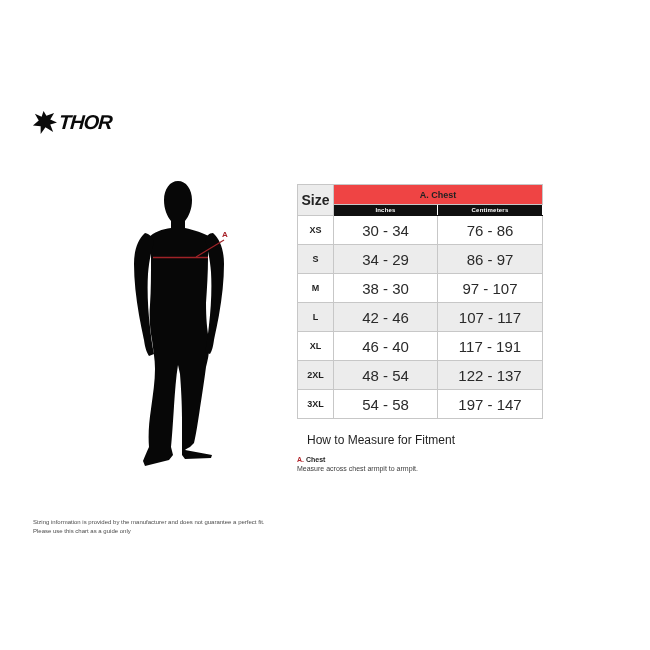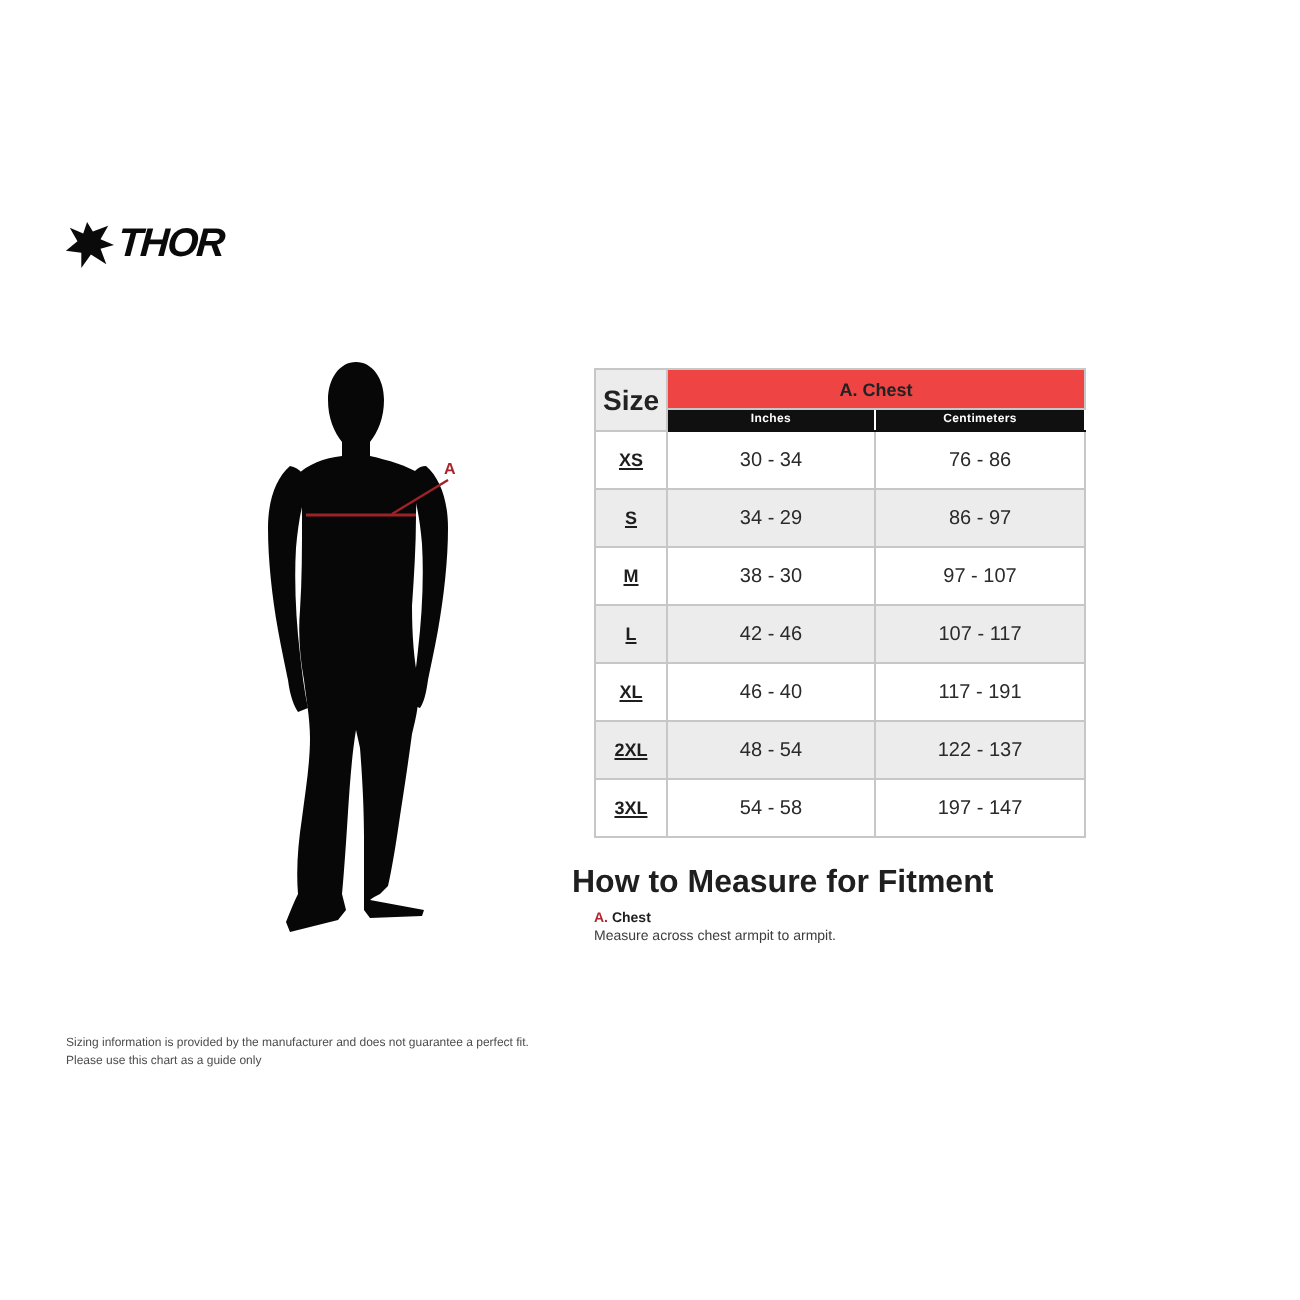--- a/index.html
+++ b/index.html
@@ -32,27 +32,27 @@
   .chart th,.chart td{
     border:1px solid #c7c7c7;text-align:center;vertical-align:middle;padding:0;
   }
   .chart .h-size{background:#ececec;font-size:14px;font-weight:bold;color:#222;}
   .chart .h-chest{background:#ef4444;font-size:9px;font-weight:bold;color:#222;height:19px;}
   .chart .bar-row th{
     background:#101010;color:#ffffff;font-size:6px;font-weight:bold;height:10px;
     border-color:#101010;border-top:1px solid #fff;border-left:1px solid #fff;border-right:1px solid #fff;
     letter-spacing:0.2px;
   }
-  .chart tbody th{font-size:9px;font-weight:bold;color:#1e1e1e;height:28px;background:#fff;text-decoration:underline;}
-  .chart tbody td{font-size:10px;color:#2a2a2a;height:28px;background:#fff;}
+  .chart tbody th{font-size:9px;font-weight:bold;color:#1e1e1e;height:28px;background:#fff;}
+  .chart tbody td{font-size:15px;color:#2a2a2a;height:28px;background:#fff;}
   .chart tbody tr.alt th,.chart tbody tr.alt td{background:#ececec;}
   
   .howto{
-    position:absolute;left:286px;top:433px;margin:0;
-    font-size:16px;font-weight:bold;color:#1f1f1f;white-space:nowrap;
+    position:absolute;left:307px;top:433px;margin:0;
+    font-size:12px;font-weight:normal;color:#1f1f1f;white-space:nowrap;
   }
   .measure-item{position:absolute;left:297px;top:455px;}
   .measure-name{font-size:7px;font-weight:bold;color:#1e1e1e;line-height:9px;}
   .measure-name .red{color:#b2252c;}
   .measure-desc{font-size:7px;color:#3c3c3c;line-height:9px;}
   
   .footer{position:absolute;left:33px;top:518px;font-size:6px;color:#4c4c4c;line-height:9px;}
 </style>
 </head>
 <body>

